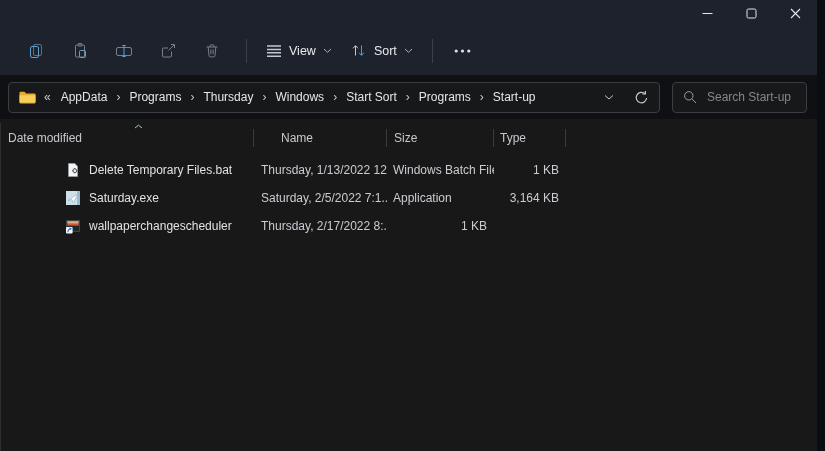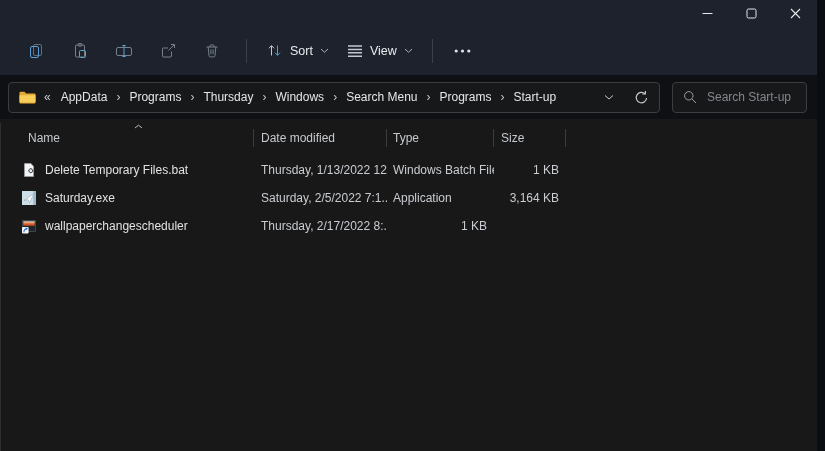--- a/index.html
+++ b/index.html
@@ -40,21 +40,21 @@
              height:30px; align-items:center; margin-top:4px; color:#c5c9ce; font-size:12px; }
   .hdr-cell { position:relative; height:100%; display:flex; align-items:center; }
   .hdr-cell::after { content:''; position:absolute; right:0; top:6px; bottom:6px; width:1px; background:#3c3c3c; }
   .hdr-name { padding-left:27px; }
   .hdr-date { padding-left:7px; }
   .hdr-type { padding-left:6px; }
   .hdr-size { padding-left:7px; }
   .sort-caret { position:absolute; left:133px; top:1px; }
   .file-row { display:grid; grid-template-columns:253px 133px 107px 72px; height:28px;
               align-items:center; font-size:12px; cursor:pointer; }
-  .cell-name { display:flex; align-items:center; gap:8px; padding-left:20px; color:#e2e2e2; white-space:nowrap; overflow:hidden; }
+  .cell-name { display:flex; align-items:center; gap:8px; padding-left:20px; color:#e2e2e2; white-space:nowrap; overflow:hidden;margin-left:44px; }
   .cell-date, .cell-type { color:#c9cdd2; padding-left:7px; white-space:nowrap; overflow:hidden; }
   .cell-type { padding-left:6px; }
   .cell-size { color:#c9cdd2; text-align:right; padding-right:7px; white-space:nowrap; }
   .rows { margin-top:3px; }
 </style>
 </head>
 <body>
 
 <div class="window">
 
@@ -106,35 +106,35 @@
     </div>
     <div class="tool-btn">
       <svg width="18" height="18" viewBox="0 0 18 18" fill="none">
         <path d="M3.5 5 h11 M7 5 v-1.1 a1 1 0 0 1 1 -1 h2 a1 1 0 0 1 1 1 V5 M5.2 5 l0.8 8.8 a1.2 1.2 0 0 0 1.2 1.1 h3.6 a1.2 1.2 0 0 0 1.2 -1.1 L12.8 5 M7.9 7.4 v4.8 M10.1 7.4 v4.8" stroke="#76808a"></path>
       </svg>
     </div>
 
     <div class="tool-sep"></div>
 
     <div class="dd-btn">
+      <svg width="16" height="14" viewBox="0 0 16 14" fill="none" stroke="#c3c9cf" stroke-width="1.5">
+        <path d="M1 2 h14 M1 5.4 h14 M1 8.8 h14 M1 12.2 h14"></path>
+      </svg>
+      <span>View</span>
+      <svg width="9" height="6" viewBox="0 0 9 6" fill="none">
+          <path d="M1 1 L4.5 4.3 L8 1" stroke="#aab0b6"></path>
+        </svg>
+    </div>
+
+    <div class="dd-btn">
       <svg width="17" height="17" viewBox="0 0 17 17" fill="none">
         <path d="M5.5 13.5 V4 M3 6.3 L5.5 3.6 L8 6.3" stroke="#c3c9cf"></path>
         <path d="M11.5 3.5 V13 M9 10.7 L11.5 13.4 L14 10.7" stroke="#4f9cd6"></path>
       </svg>
       <span>Sort</span>
-      <svg width="9" height="6" viewBox="0 0 9 6" fill="none">
-          <path d="M1 1 L4.5 4.3 L8 1" stroke="#aab0b6"></path>
-        </svg>
-    </div>
-
-    <div class="dd-btn">
-      <svg width="16" height="14" viewBox="0 0 16 14" fill="none" stroke="#c3c9cf" stroke-width="1.5">
-        <path d="M1 2 h14 M1 5.4 h14 M1 8.8 h14 M1 12.2 h14"></path>
-      </svg>
-      <span>View</span>
       <svg width="9" height="6" viewBox="0 0 9 6" fill="none">
           <path d="M1 1 L4.5 4.3 L8 1" stroke="#aab0b6"></path>
         </svg>
     </div>
 
     <div class="tool-sep"></div>
 
     <div class="tool-btn">
       <svg width="17" height="4" viewBox="0 0 17 4">
         <circle cx="2.2" cy="2" r="1.6" fill="#dfe3e6"></circle>
@@ -152,21 +152,21 @@
       </svg>
       <span class="back-chev">«</span>
       <span class="crumb">AppData</span>
       <span class="crumb-sep">›</span>
       <span class="crumb">Programs</span>
       <span class="crumb-sep">›</span>
       <span class="crumb">Thursday</span>
       <span class="crumb-sep">›</span>
       <span class="crumb">Windows</span>
       <span class="crumb-sep">›</span>
-      <span class="crumb">Search Menu</span>
+      <span class="crumb">Start Sort</span>
       <span class="crumb-sep">›</span>
       <span class="crumb">Programs</span>
       <span class="crumb-sep">›</span>
       <span class="crumb">Start-up</span>
       <span class="addr-right">
         <svg width="10" height="7" viewBox="0 0 10 7" fill="none" style="cursor:pointer">
             <path d="M1 1.5 L5 5 L9 1.5" stroke="#c3c9cf"></path>
           </svg>
         <svg width="15" height="15" viewBox="0 0 15 15" fill="none" style="cursor:pointer">
           <path d="M12.6 8 a5.2 5.2 0 1 1 -1.5 -4.1" stroke="#c3c9cf" stroke-width="1.2"></path>
@@ -181,31 +181,31 @@
       </svg>
       <input type="text" placeholder="Search Start-up" style="">
     </div>
   </div>
 
   <div class="content">
     <div class="hdr-row">
       <svg class="sort-caret" width="9" height="5" viewBox="0 0 9 5" fill="none">
           <path d="M1 4 L4.5 1.2 L8 4" stroke="#b8bdc2"></path>
         </svg>
+      <div class="hdr-cell hdr-date">
+          <span>Date modified</span>
+        </div>
       <div class="hdr-cell hdr-name">
           <span>Name</span>
         </div>
-      <div class="hdr-cell hdr-date">
-          <span>Date modified</span>
+      <div class="hdr-cell hdr-size">
+          <span>Size</span>
         </div>
       <div class="hdr-cell hdr-type">
           <span>Type</span>
-        </div>
-      <div class="hdr-cell hdr-size">
-          <span>Size</span>
         </div>
     </div>
 
     <div class="rows">
 
       <div class="file-row">
         <div class="cell-name">
           <svg width="16" height="16" viewBox="0 0 16 16">
             <path d="M3.5 1.5 h6.3 l2.7 2.7 v10.3 h-9 Z" fill="#f2f4f5" stroke="#9aa0a6" stroke-width="0.8"></path>
             <circle cx="9.8" cy="8.7" r="1.9" fill="none" stroke="#4a4f55"></circle>

